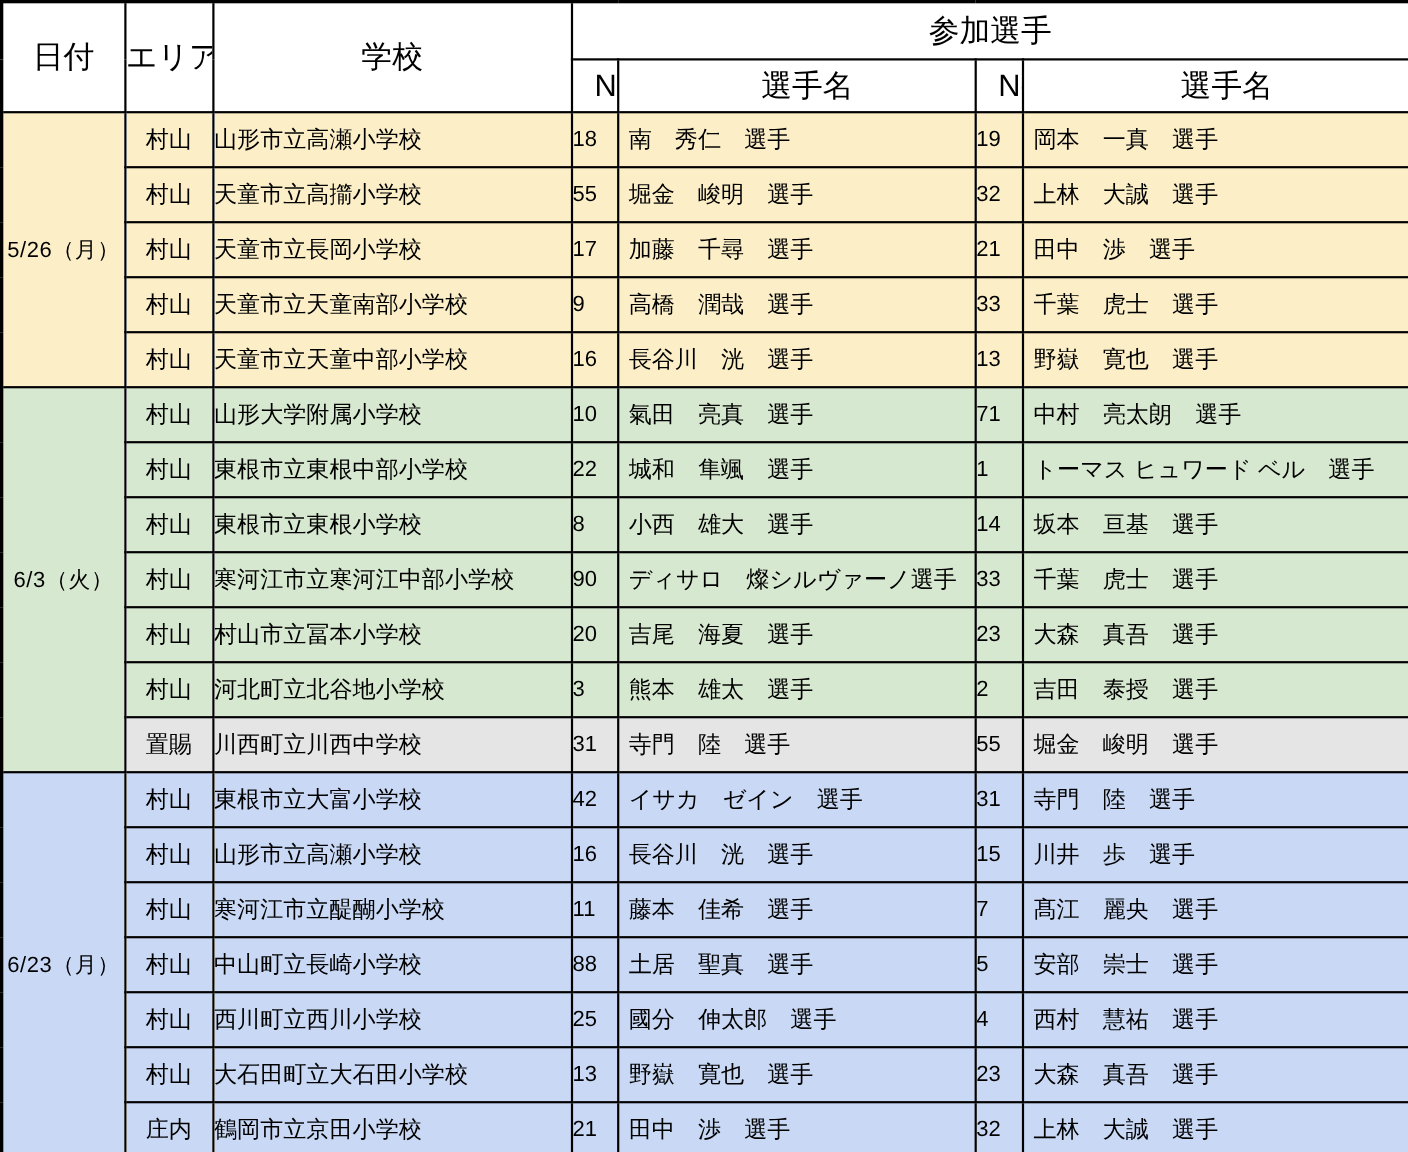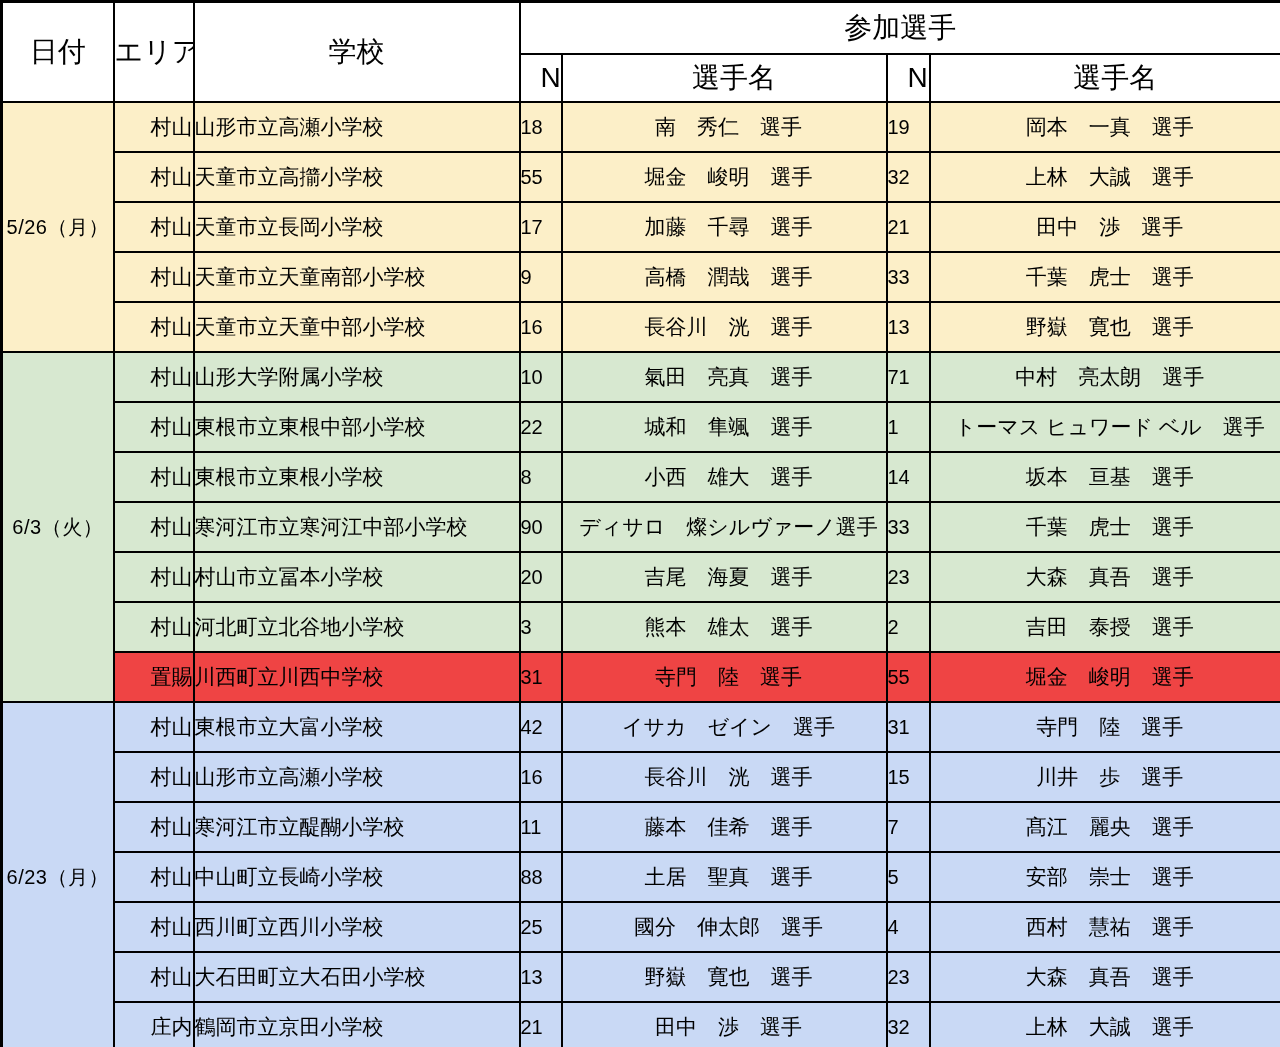--- a/index.html
+++ b/index.html
@@ -4,24 +4,24 @@
 <style>
   html,body{margin:0;padding:0;background:#fff;}
   body{width:1280px;font-family:"Liberation Sans","DejaVu Sans",sans-serif;color:#000;}
   table{border-collapse:collapse;table-layout:fixed;width:1280px;border:3px solid #000;}
   th,td{border:2px solid #000;padding:0;overflow:hidden;white-space:nowrap;vertical-align:middle;}
   thead th{background:#fff;font-weight:normal;font-size:28px;text-align:center;}
   thead tr.top-row th{height:50px;}
   thead tr.sub-row th{height:46px;padding-left:20px;}
   tbody td{height:48px;font-size:21px;}
   .date-cell{text-align:center;font-size:20px;letter-spacing:0.5px;margin-top:48px;}
-  .area-cell{text-align:right;}
+  .area-cell{text-align:center;}
   .school-cell{text-align:left;}
   .no-cell{text-align:left;font-size:20px;}
-  .player-cell{text-align:center;padding-left:9px;}
+  .player-cell{text-align:left;padding-left:9px;}
 </style>
 </head>
 <body>
 
 <table>
   <colgroup>
     <col style="width:112px">
     <col style="width:80px">
     <col style="width:326px">
     <col style="width:42px">
@@ -127,21 +127,21 @@
         <td class="player-cell">大森　真吾　選手</td>
       </tr>
       <tr style="background: rgb(215, 232, 208);">
         <td class="area-cell">村山</td>
         <td class="school-cell">河北町立北谷地小学校</td>
         <td class="no-cell">3</td>
         <td class="player-cell">熊本　雄太　選手</td>
         <td class="no-cell">2</td>
         <td class="player-cell">吉田　泰授　選手</td>
       </tr>
-      <tr style="background: #ef4444;">
+      <tr style="background: #e5e5e5;">
         <td class="area-cell">置賜</td>
         <td class="school-cell">川西町立川西中学校</td>
         <td class="no-cell">31</td>
         <td class="player-cell">寺門　陸　選手</td>
         <td class="no-cell">55</td>
         <td class="player-cell">堀金　峻明　選手</td>
       </tr>
       <tr style="background: rgb(201, 217, 245);">
         <td class="date-cell" rowspan="7">6/23（月）</td>
         <td class="area-cell">村山</td>

